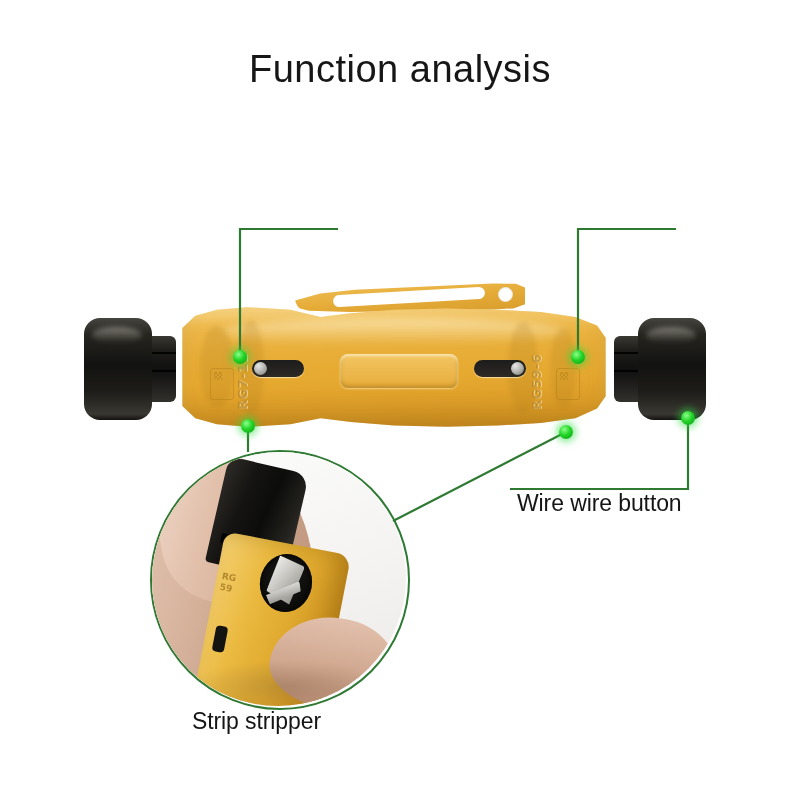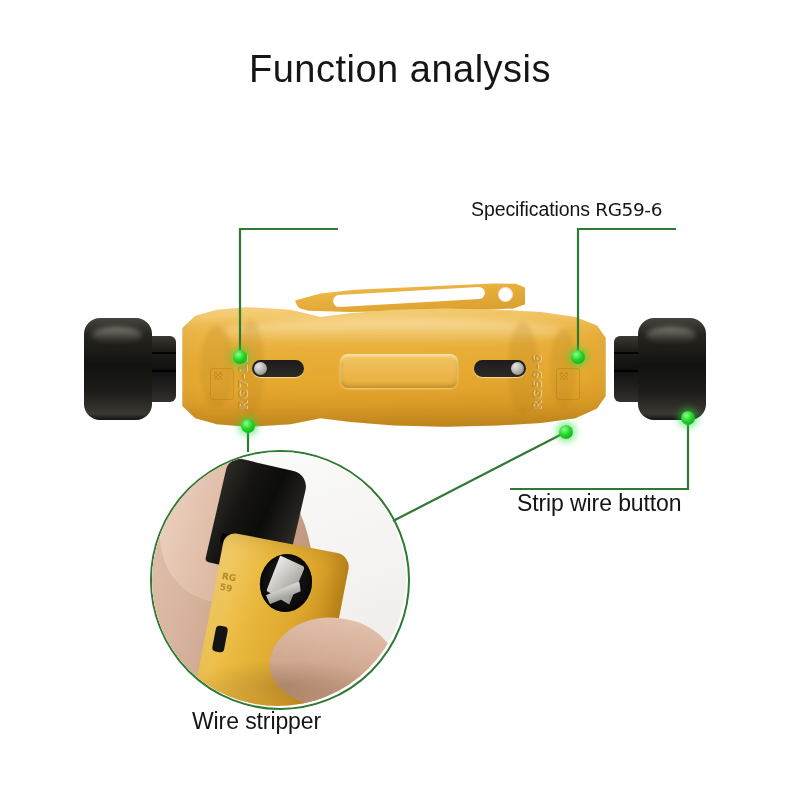--- a/index.html
+++ b/index.html
@@ -491,21 +491,18 @@
     </g>
   </svg>
 
   <div class="dot" style="left:240px; top:357px"></div>
   <div class="dot" style="left:578px; top:357px"></div>
   <div class="dot" style="left:248px; top:426px"></div>
   <div class="dot" style="left:566px; top:432px"></div>
   <div class="dot" style="left:688px; top:418px"></div>
 
 
-  <div class="callout" id="label-rg596">
-    <span>Specifications </span><span class="spec-code">RG59-6</span>
-  </div>
-
-  <div class="callout" id="label-strip">Strip wire button</div>
-
-  <div class="callout" id="label-stripper">Wire stripper</div>
+
+  <div class="callout" id="label-strip">Wire wire button</div>
+
+  <div class="callout" id="label-stripper">Strip stripper</div>
 
 </div>
 
 </body></html>

